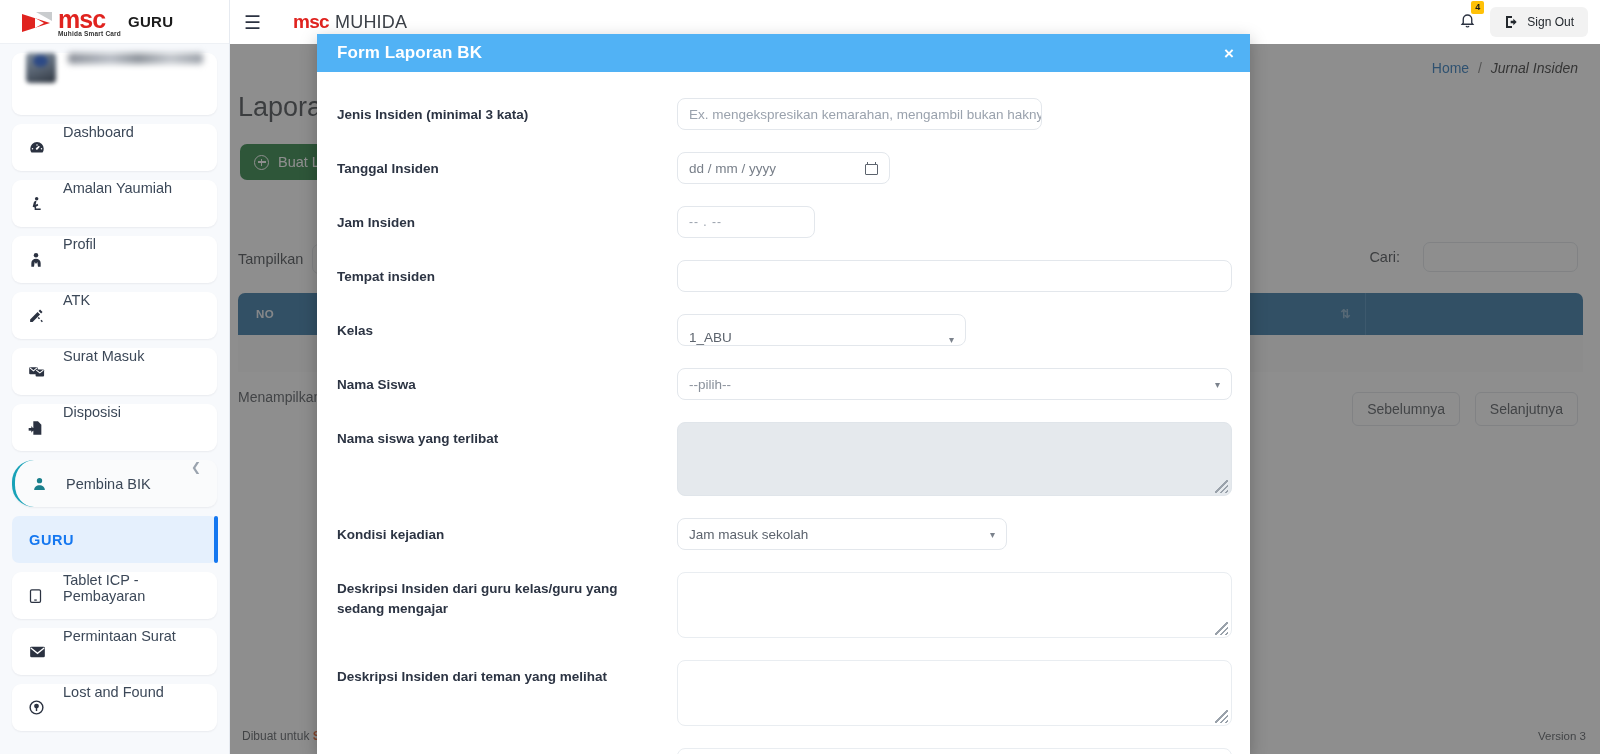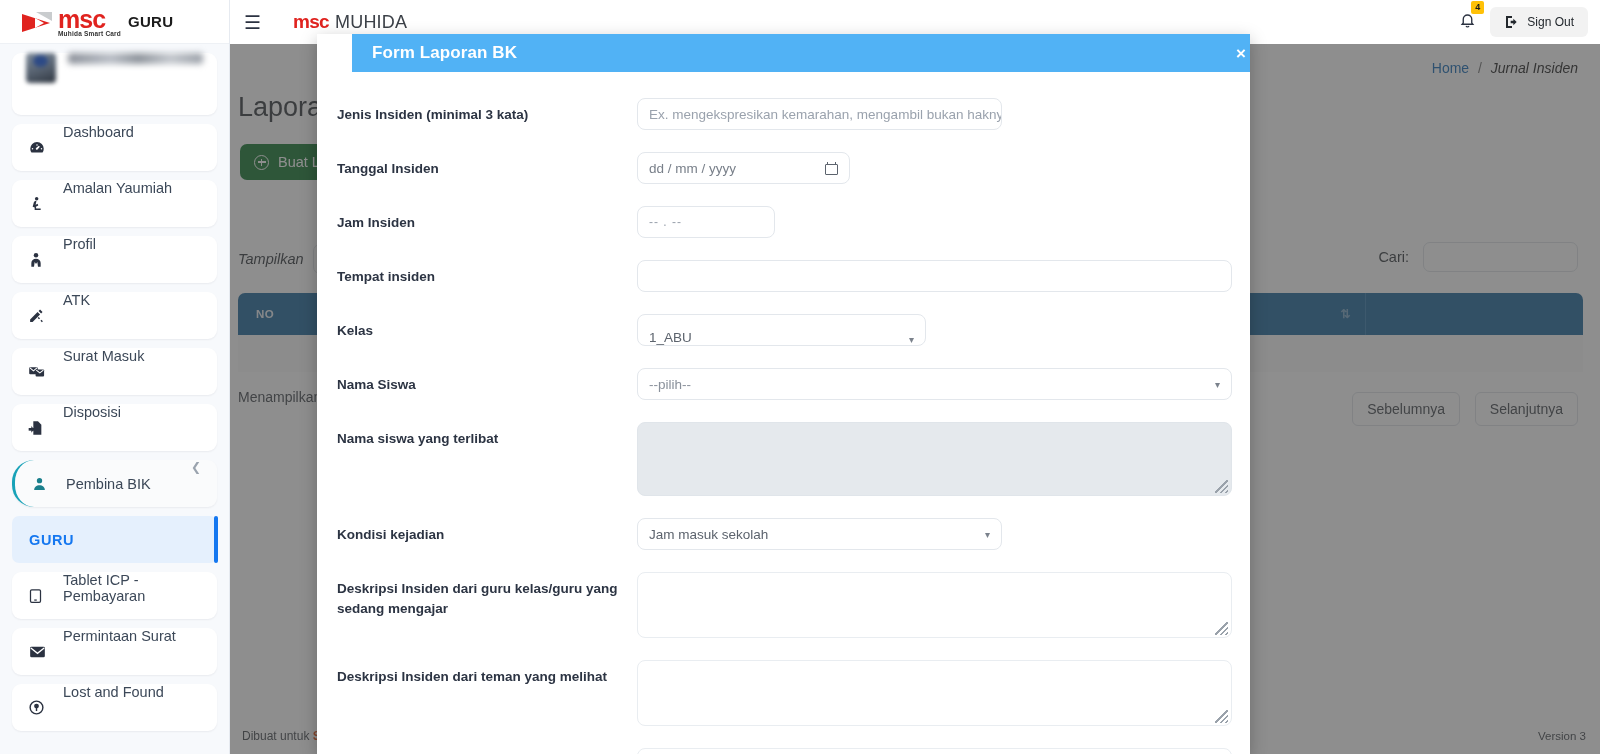--- a/index.html
+++ b/index.html
@@ -190,31 +190,31 @@
   }
   .plus-circle::before, .plus-circle::after {
     content: ""; position: absolute; background: #fff;
   }
   .plus-circle::before { left: 3px; top: 5.6px; width: 7.8px; height: 1.7px; }
   .plus-circle::after { left: 5.6px; top: 3px; width: 1.7px; height: 7.8px; }
 
   #tampilkan-row {
     position: absolute; left: 8px; top: 200px;
     display: flex; align-items: center; gap: 9px;
-    font-size: 14.5px; color: #3a3f44; font-style: italic;
+    font-size: 14.5px; color: #3a3f44;
   }
   #tampilkan-select {
     border: 1px solid #dfe3e8; border-radius: 7px;
     height: 30px; width: 70px;
     display: flex; align-items: center; padding: 0 8px;
     font-size: 11px; color: #4a4f55; background: #fff;
   }
   #cari-row {
     position: absolute; right: 22px; top: 198px;
-    display: flex; align-items: center; gap: 14px;
+    display: flex; align-items: center; gap: 23px;
     font-size: 14.5px; color: #3a3f44; justify-content: center;
   }
   #cari-input {
     border: 1px solid #dfe3e8; border-radius: 7px;
     height: 30px; width: 155px; background: #fff;
   }
 
   #table-head {
     position: absolute; left: 8px; top: 249px;
     width: 1345px; height: 42px;
@@ -268,37 +268,37 @@
     position: absolute; left: 317px; top: 34px;
     width: 933px; height: 720px;
     background: #ffffff;
     z-index: 20;
     box-shadow: 0 5px 16px rgba(0,0,0,.25);
     overflow: hidden;
   }
   #modal-header {
     height: 38px; background: #51b2f5;
     display: flex; align-items: center;
-    padding: 0 4px 0 20px;
-    margin-left: 35px;
+    padding: 0 16px 0 20px;
   }
   #modal-title {
     color: #ffffff; font-size: 17px; font-weight: bold;
     letter-spacing: .1px;
   }
   #modal-close {
     margin-left: auto; color: #ffffff; font-size: 17px;
     font-weight: bold; cursor: pointer; line-height: 1;
   }
   #modal-body { padding: 26px 0 0 0; }
 
   .frow {
     display: flex; align-items: flex-start;
     padding: 0 18px 0 20px;
     margin-bottom: 22px;
+    gap: 40px;
   }
   .flabel {
     width: 300px; flex: none;
     font-size: 13.5px; font-weight: bold; color: #2c3443;
     line-height: 1.5; padding-top: 7px;
   }
   .fctl { flex: 1; }
 
   .inp {
     border: 1px solid #e3e7ec; border-radius: 8px;
@@ -315,21 +315,21 @@
 
   .sel {
     border: 1px solid #e3e7ec; border-radius: 8px;
     height: 32px; background: #fff;
     display: flex; align-items: center; justify-content: space-between;
     padding: 0 11px;
     font-size: 13.5px; color: #5c636d;
   }
   .sel.w-kelas { width: 289px; align-items: flex-end; }
   .sel.w-siswa { width: 100%; color: #8a919b; }
-  .sel.w-kondisi { width: 365px; }
+  .sel.w-kondisi { width: 330px; }
   .caret { color: #7b828c; font-size: 10px; }
 
   .ta {
     border: 1px solid #e9edf1; border-radius: 8px;
     background: #fff; width: 100%;
     position: relative;
   }
   .ta.grey { background: #e5e9ed; border-color: #e0e5ea; }
   .ta.h-terlibat { height: 74px; }
   .ta.h-desc { height: 66px; }

